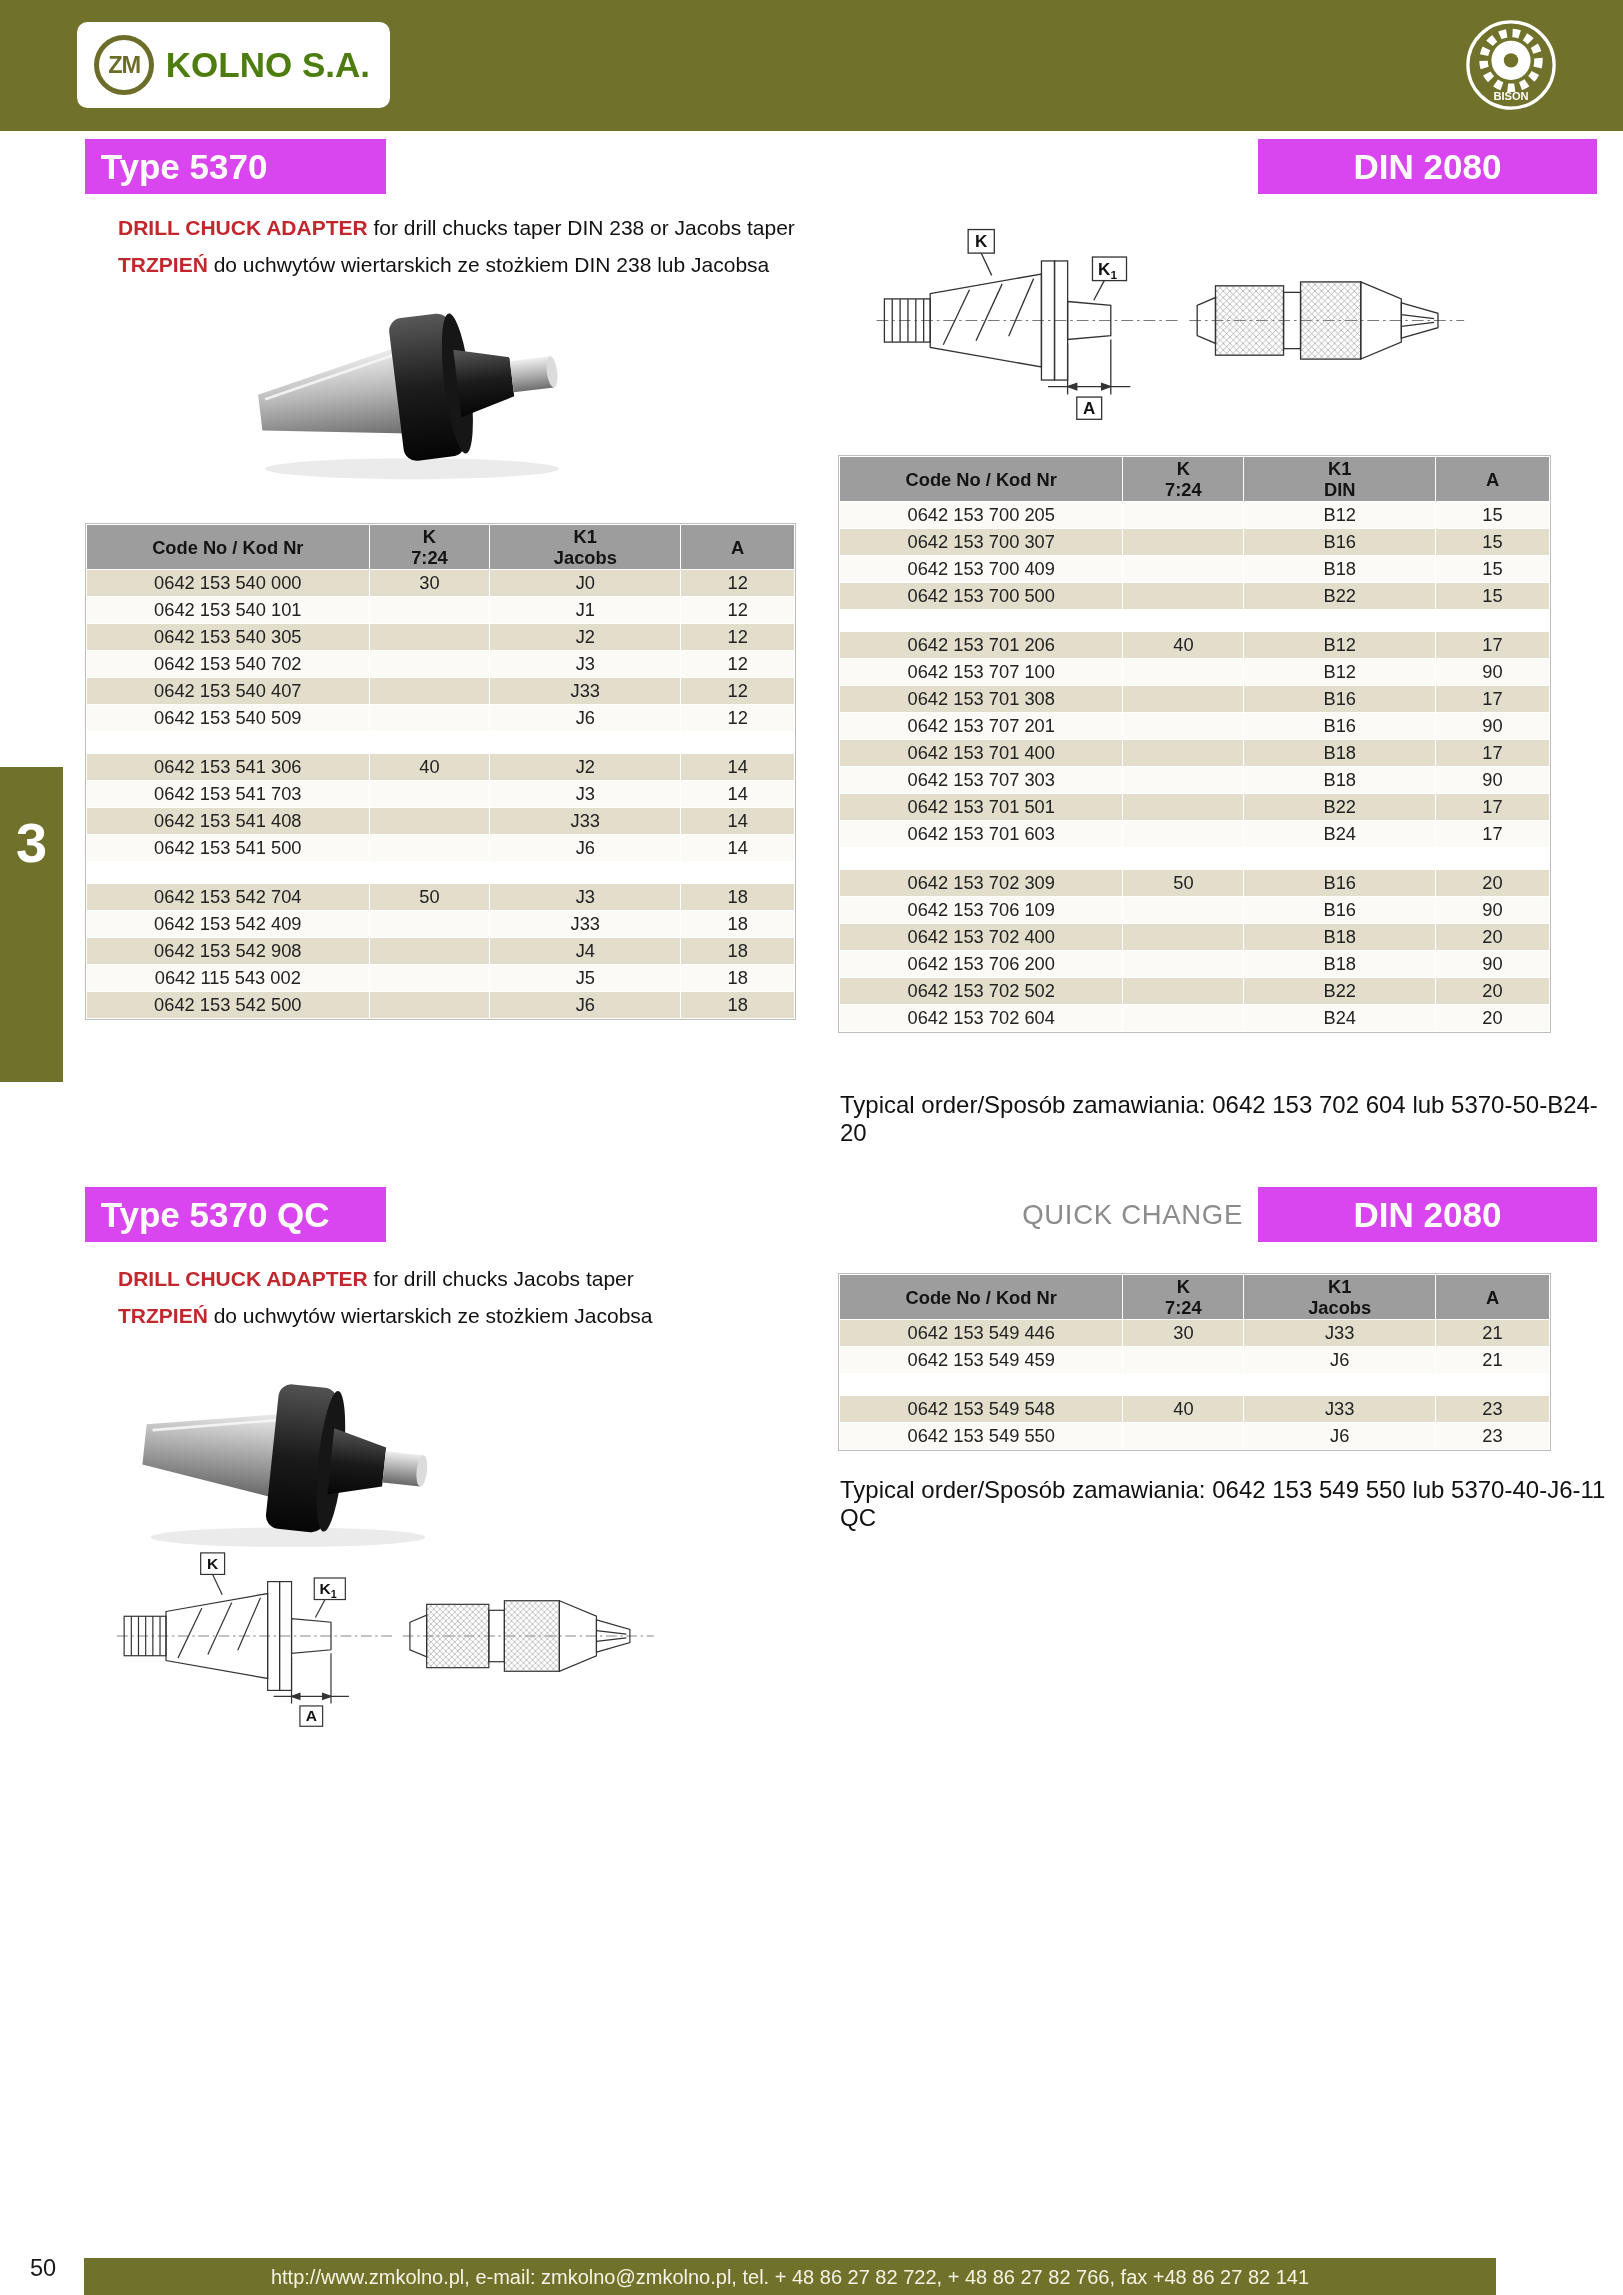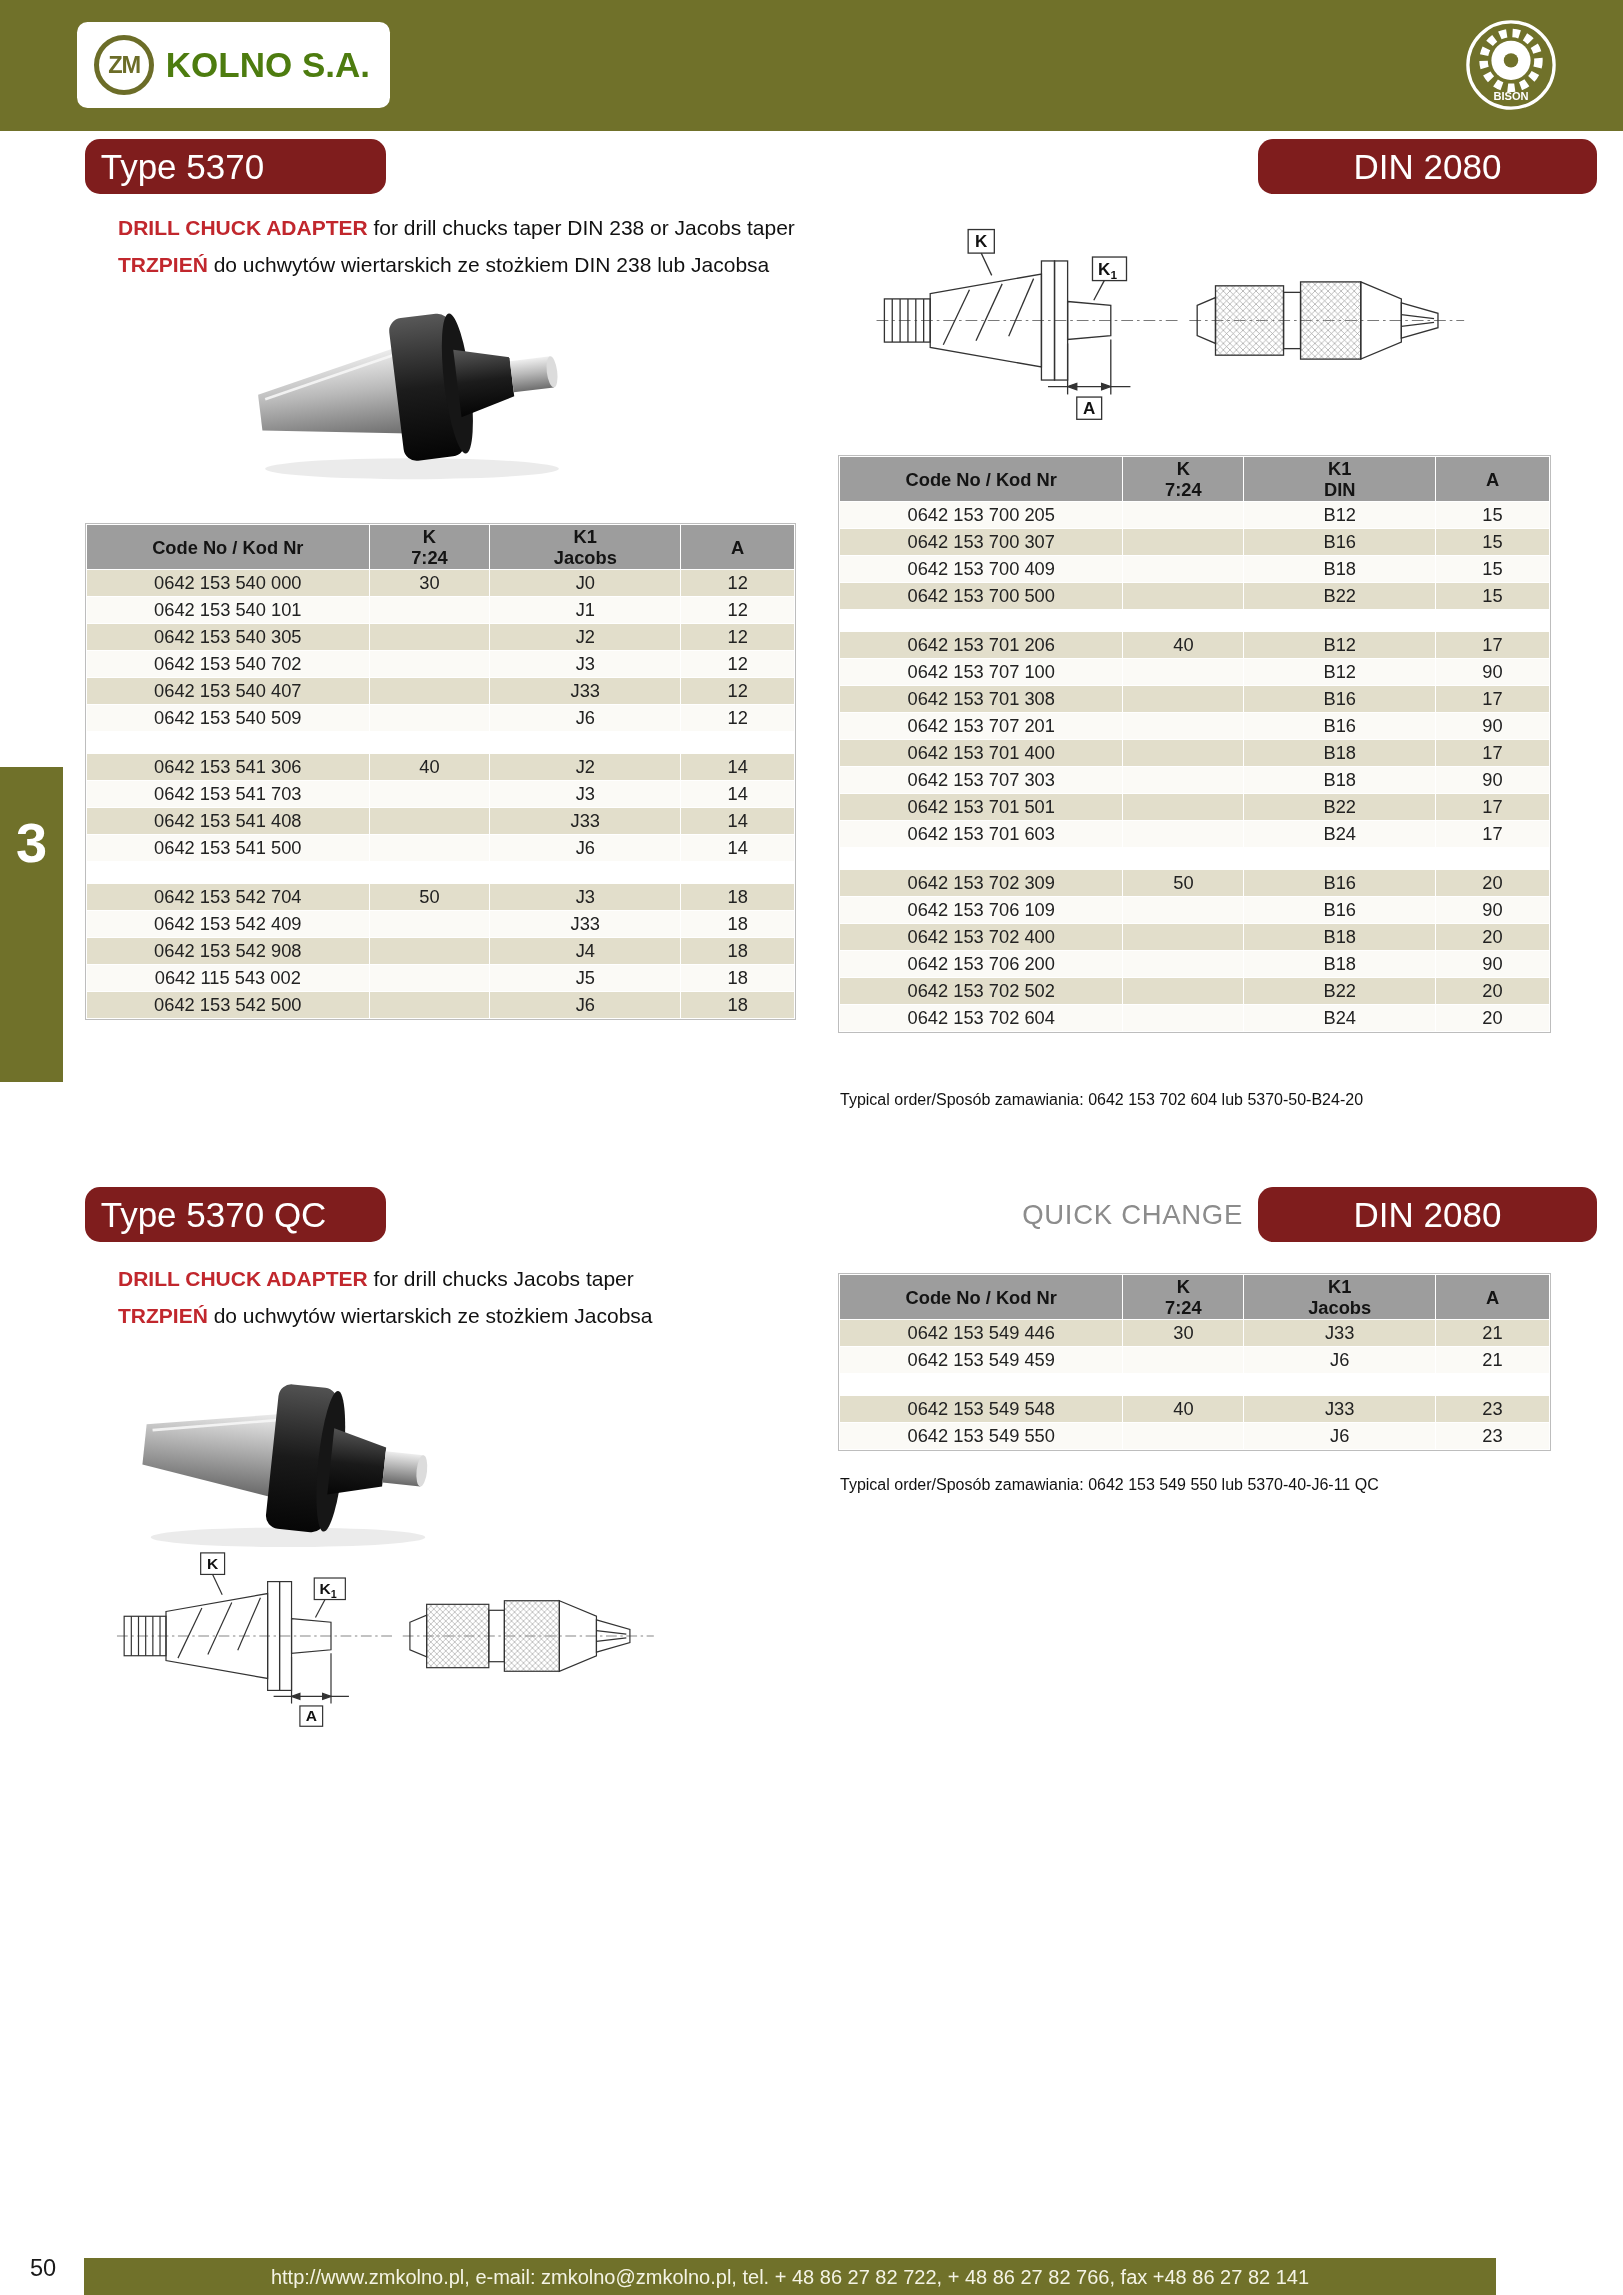--- a/index.html
+++ b/index.html
@@ -12,37 +12,37 @@
   .top-banner { left:0; top:0; width:1623px; height:131px; background:#70712a;padding-left:23px; }
   .logo-box { left:77px; top:22px; width:313px; height:86px; background:#fff; border-radius:10.5px;
               display:flex; align-items:center; padding:0 17px; gap:11.8px; }
   .logo-emblem { width:60px; height:60px; border:5.2px solid #6c6d28; border-radius:50%;
                  display:flex; align-items:center; justify-content:center;
                  color:#6c6d28; font-weight:bold; font-size:23.6px; letter-spacing:-1.3px; flex:0 0 auto; }
   .logo-text { color:#4d7c0f; font-weight:bold; font-size:35px; white-space:nowrap; }
   .bison { right:63px; top:15.7px; width:98px; height:98px; }
 
   
-  .gray-bar { background:#7f1d1d; color:#fff; font-weight:normal; font-size:35px; height:55px; line-height:55px;border-radius:15px; }
+  .gray-bar { background:#d946ef; color:#fff; font-weight:bold; font-size:35px; height:55px; line-height:55px; }
   .type-bar { left:85px; width:301px; padding-left:15.7px; }
   .din-bar  { left:1258px; width:339px; text-align:center; }
 
   .desc { left:118px; font-size:21px; line-height:37px; color:#111; }
   .accent { color:#c1272d; font-weight:bold; }
 
   .tbl-wrap { border:0.7px solid #bdbdbd; background:#fff; }
   table.tbl { border-collapse:separate; border-spacing:1.3px; width:100%; table-layout:fixed; }
   table.tbl th { background:#9d9d9d; color:#141414; font-size:18.3px; font-weight:bold;
                  height:44px; line-height:21px; text-align:center; vertical-align:middle; }
   table.tbl td { font-size:18.3px; height:26px; text-align:center; vertical-align:middle; color:#222; }
   tr.beige td { background:#e2decb; }
   tr.white td { background:#fbfaf6; }
   tr.blank td { background:#ffffff; height:21px; }
 
-  .typical { font-size:16px; color:#111; }
+  .typical { font-size:24px; color:#111; }
   .quick-change { font-size:27.5px; font-weight:normal; color:#8c8c8c; letter-spacing:0.7px;
                   height:55px; line-height:55px; }
 
   .side-tab { left:0; top:767px; width:63px; height:315px; background:#70712a;
               color:#fff; font-size:56px; font-weight:bold; text-align:center; padding-top:43px; }
 
   .page-num { left:30px; top:2255px; font-size:23.6px; color:#1a1a1a; }
   .footer-bar { left:84px; top:2258px; width:1412px; height:38px; background:#70712a;
                 color:#f4f3e4; font-size:20px; text-align:center; line-height:38px; }
 </style>

